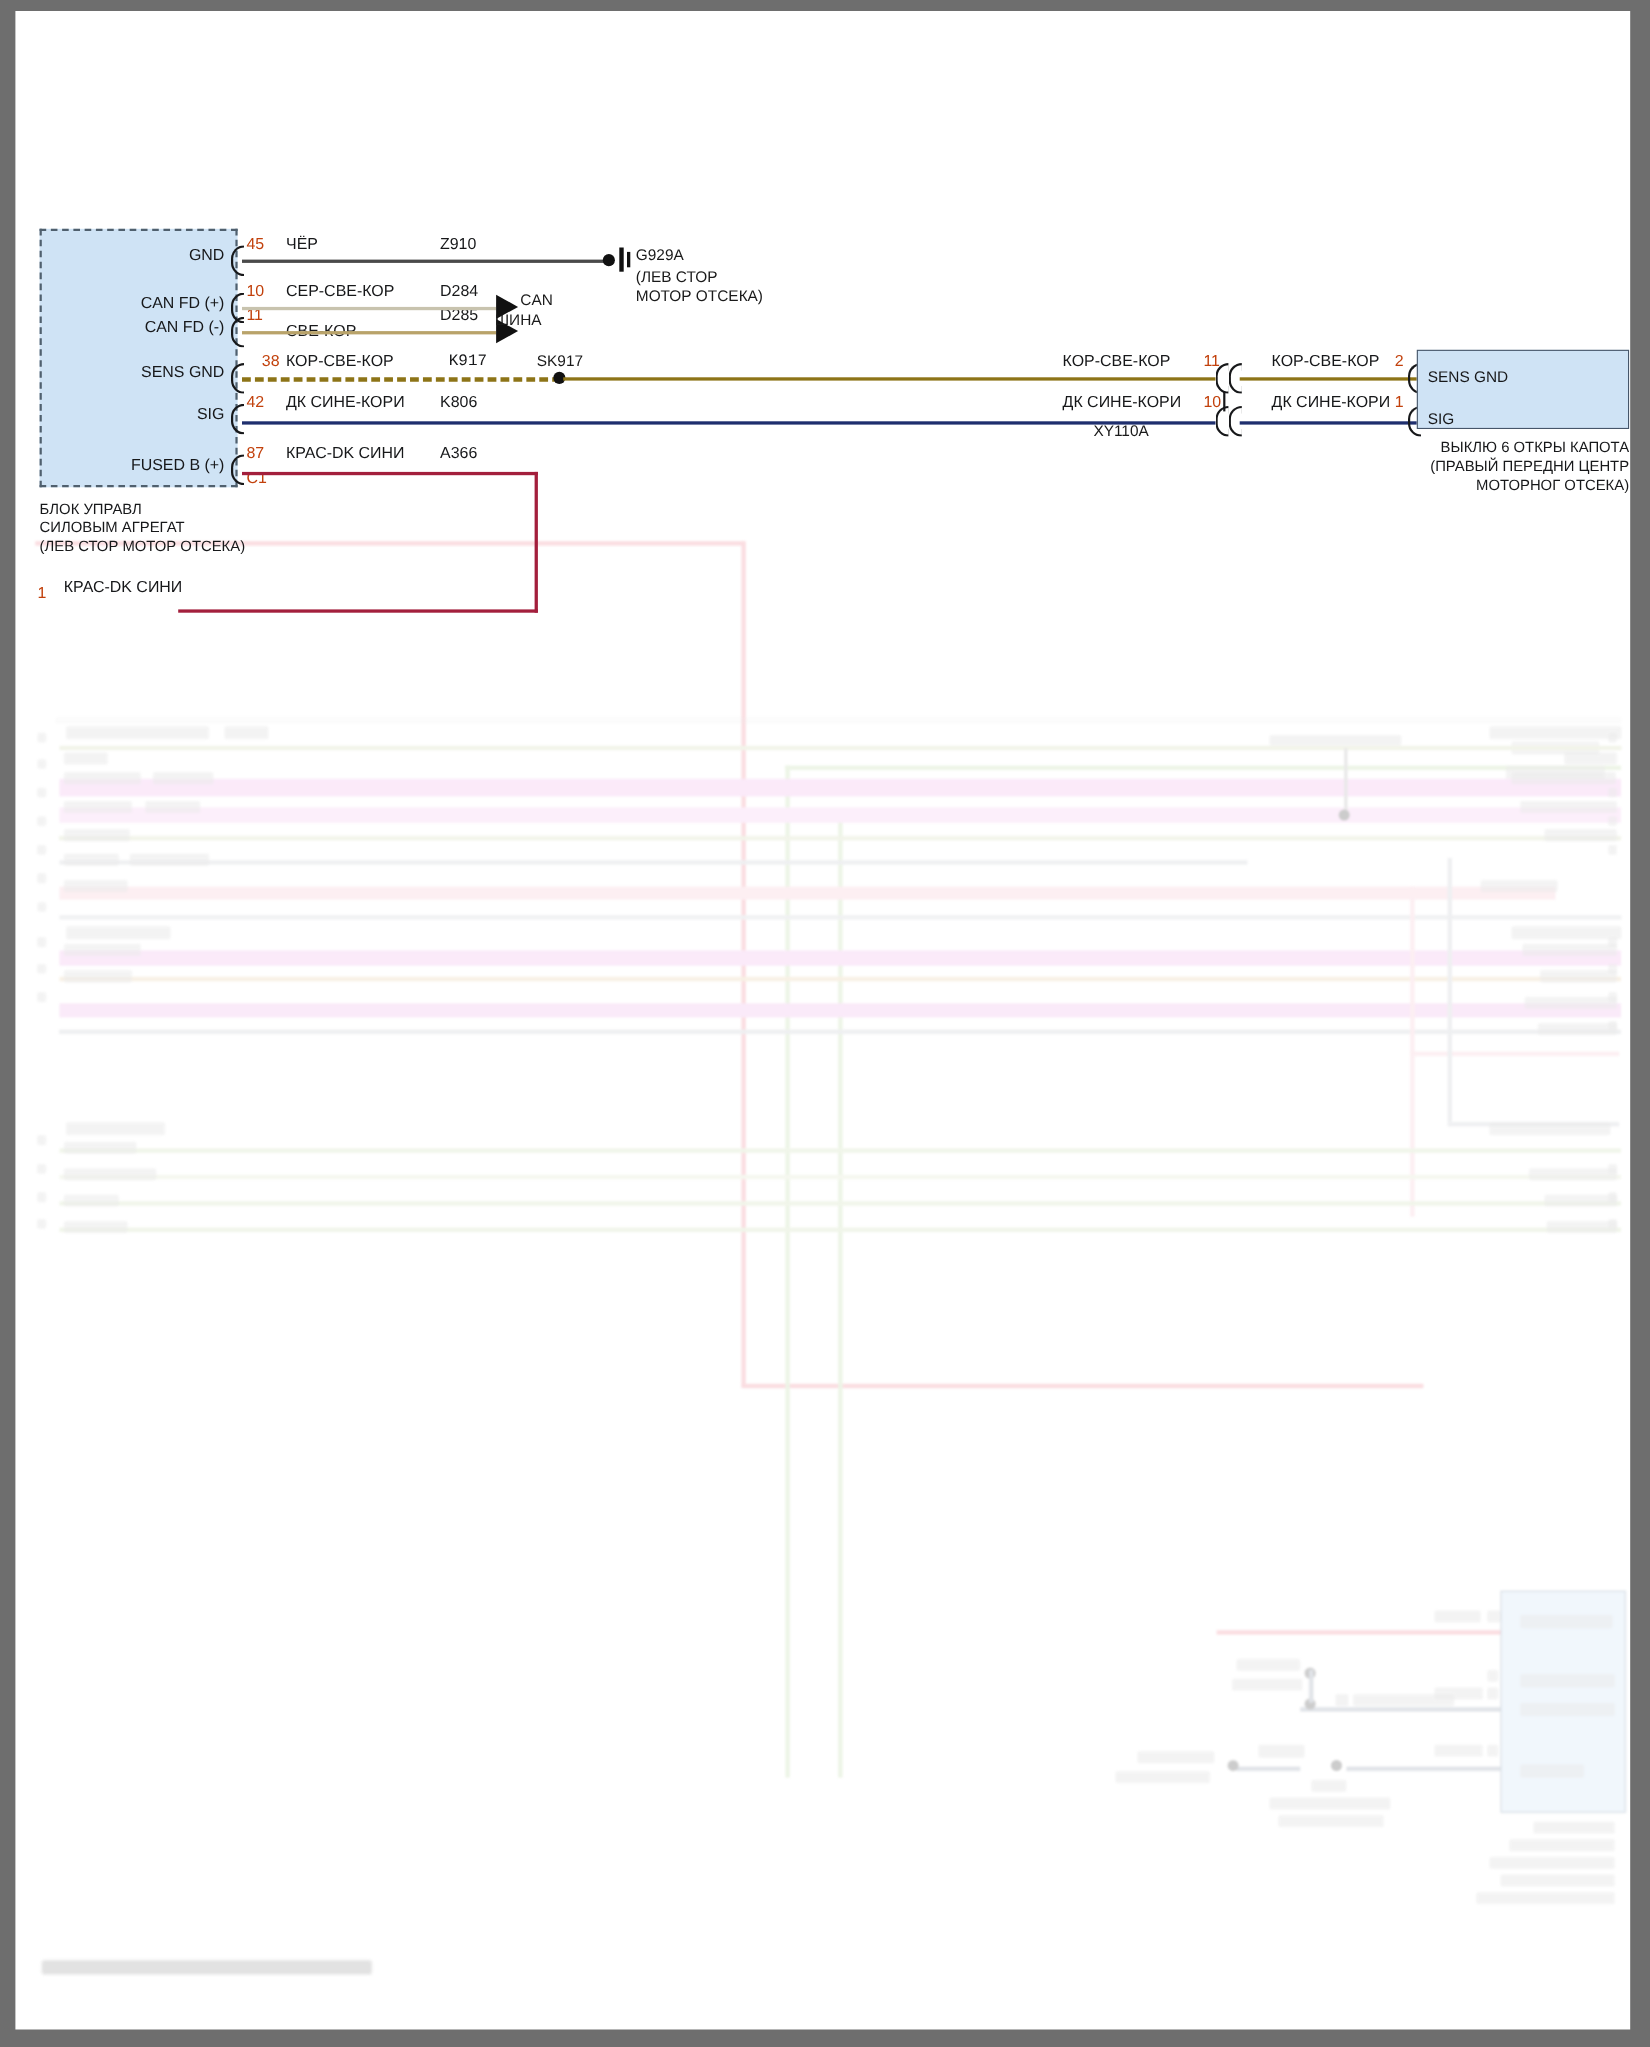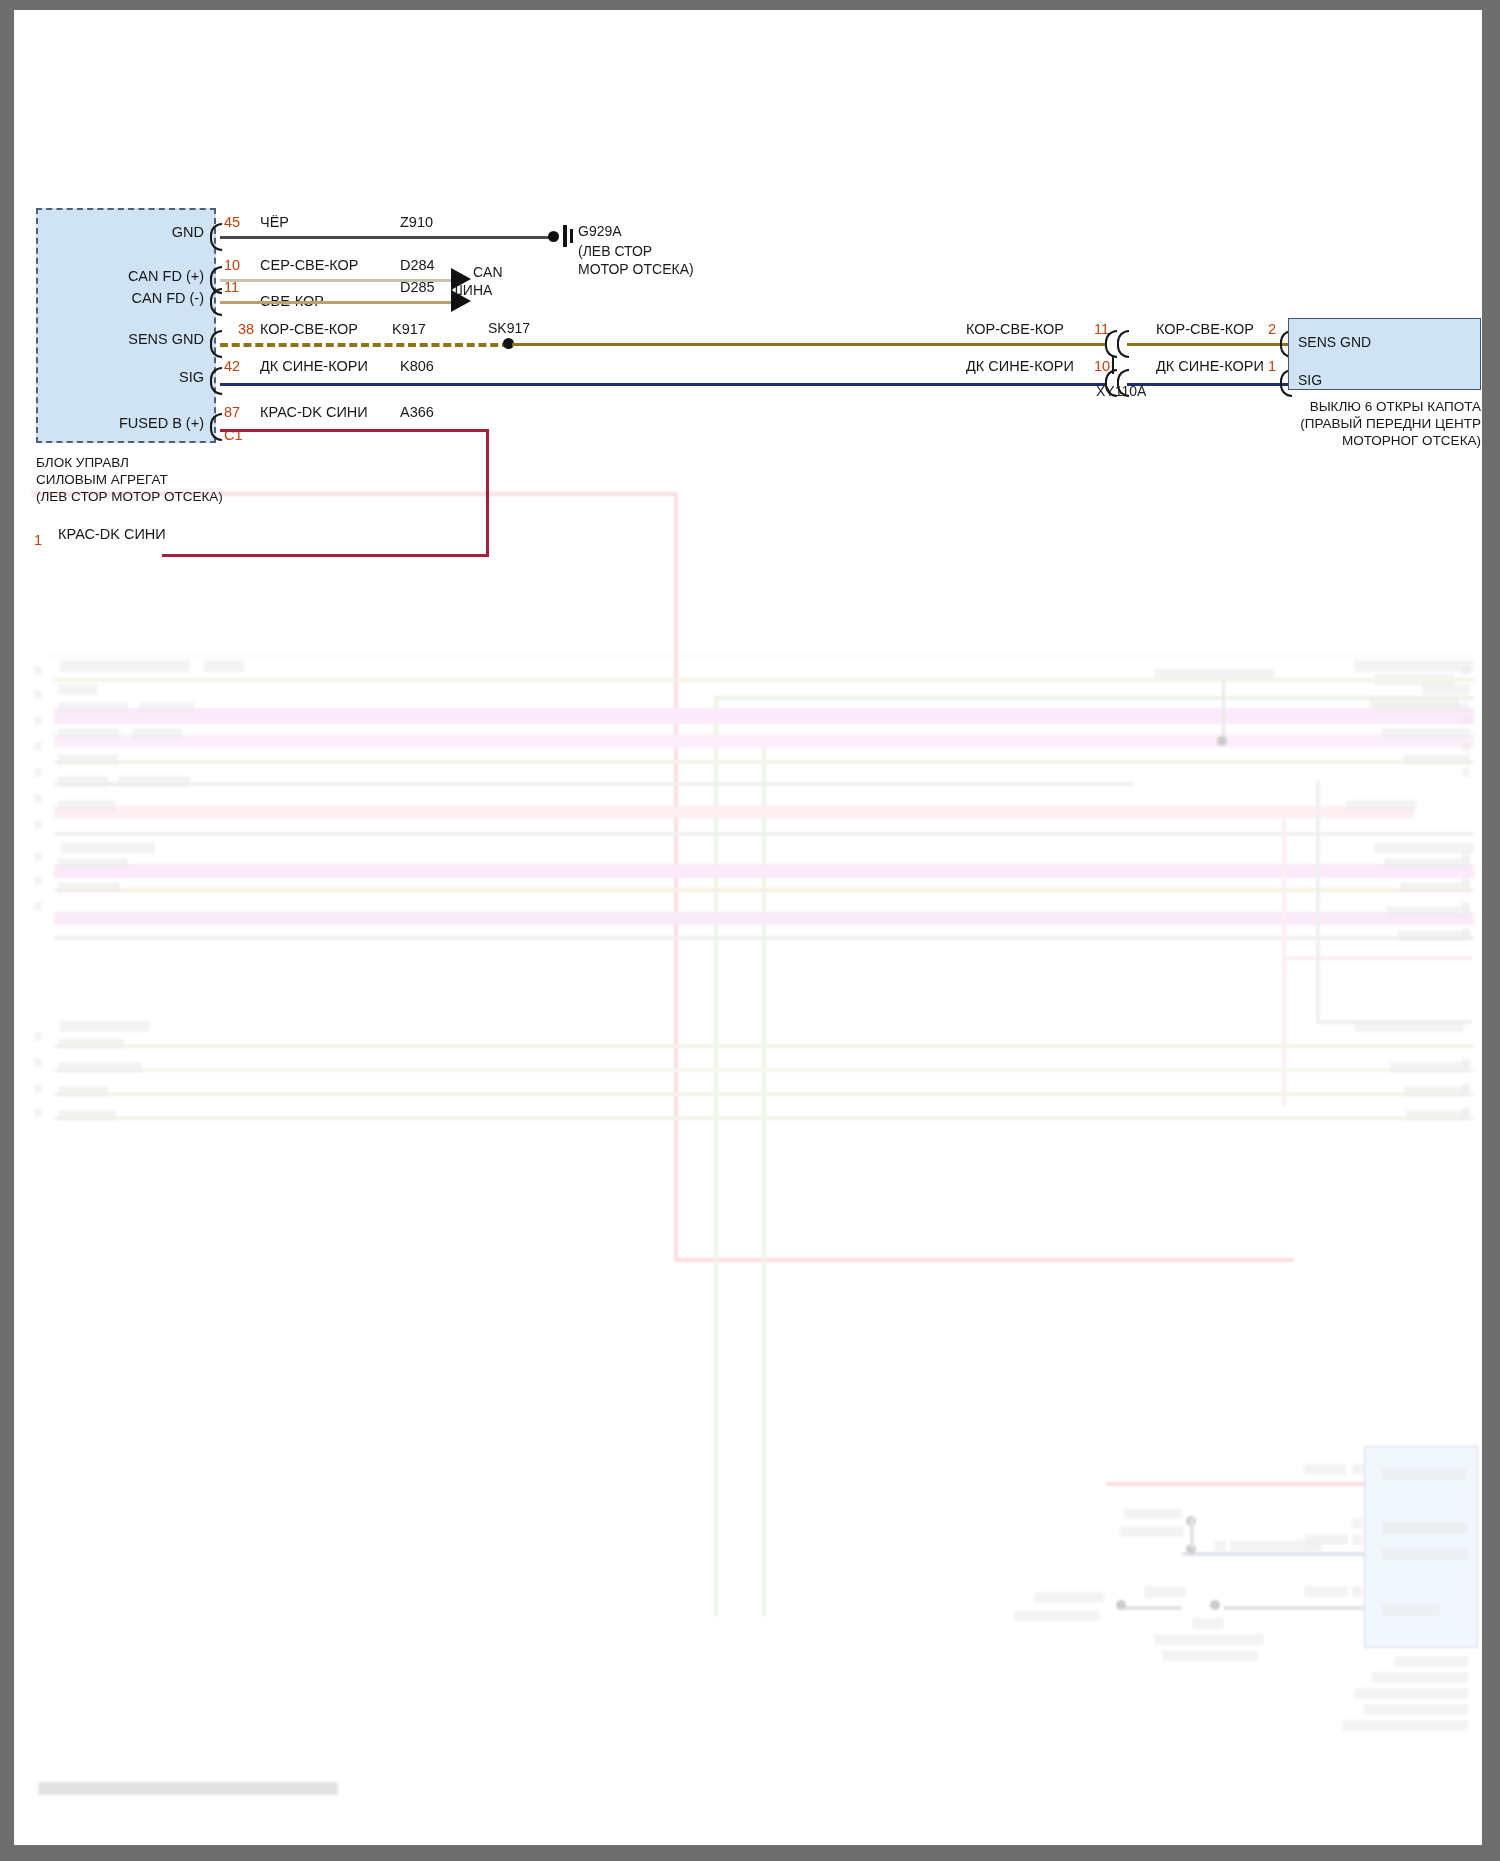--- a/index.html
+++ b/index.html
@@ -286,21 +286,21 @@
     <div class="wirename" style="left:246px;top:204px;">ЧЁР</div>
     <div class="wirename" style="left:246px;top:247px;">СЕР-СВЕ-КОР</div>
     <div class="wirename" style="left:246px;top:269px;margin-top:14px;">СВЕ-КОР</div>
     <div class="wirename" style="left:246px;top:311px;">КОР-СВЕ-КОР</div>
     <div class="wirename" style="left:246px;top:348px;">ДК СИНЕ-КОРИ</div>
     <div class="wirename" style="left:246px;top:394px;">КРАС-DK СИНИ</div>
 
     <div class="circuitid" style="left:386px;top:204px;">Z910</div>
     <div class="circuitid" style="left:386px;top:247px;">D284</div>
     <div class="circuitid" style="left:386px;top:269px;">D285</div>
-    <div class="circuitid" style="left:378px;top:311px;">K917</div>
+    <div class="circuitid" style="left:394px;top:311px;font-family:Liberation Mono, monospace;">K917</div>
     <div class="circuitid" style="left:386px;top:348px;">K806</div>
     <div class="circuitid" style="left:386px;top:394px;">A366</div>
 
     <div class="wire" style="left:206px;top:226px;width:333px;border-color:#4a4a4a;"></div>
 
     <div class="splice-dot" style="left:534px;top:221px;"></div>
     <div class="gnd-sym" style="left:549px;top:215px;width:4px;height:22px;background:#111;"></div>
     <div class="gnd-sym" style="left:556px;top:219px;width:3px;height:14px;background:#111;"></div>
     <div class="lbl t14" style="left:552px;top:213px;padding-left:12px;">G929A</div>
     <div class="lbl t14" style="left:564px;top:233px;">(ЛЕВ СТОР</div>
@@ -318,21 +318,21 @@
     <div class="splice-dot" style="left:489px;top:328px;"></div>
     <div class="lbl t14" style="left:474px;top:310px;">SK917</div>
     <div class="wire" style="left:498px;top:333px;width:593px;border-color:#8d7417;"></div>
 
     <div class="wire" style="left:206px;top:373px;width:885px;border-color:#1f2f6e;"></div>
 
     <div class="wirename" style="left:952px;top:311px;">КОР-СВЕ-КОР</div>
     <div class="pinnum" style="left:1080px;top:311px;">11</div>
     <div class="wirename" style="left:952px;top:348px;">ДК СИНЕ-КОРИ</div>
     <div class="pinnum" style="left:1080px;top:348px;">10</div>
-    <div class="lbl t14" style="left:1082px;top:373px;">XY110A</div>
+    <div class="lbl t14" style="left:980px;top:373px;">XY110A</div>
 
     <div class="bracket" style="left:1091px;top:320px;height:28px;"></div>
     <div class="bracket" style="left:1103px;top:320px;height:28px;"></div>
     <div class="bracket" style="left:1091px;top:359px;height:28px;"></div>
     <div class="bracket" style="left:1103px;top:359px;height:28px;"></div>
     <div style="position:absolute;left:1098px;top:346px;width:2px;height:18px;background:#17181a;"></div>
 
     <div class="wire" style="left:1113px;top:333px;width:161px;border-color:#8d7417;"></div>
     <div class="wire" style="left:1113px;top:373px;width:161px;border-color:#1f2f6e;"></div>
 

